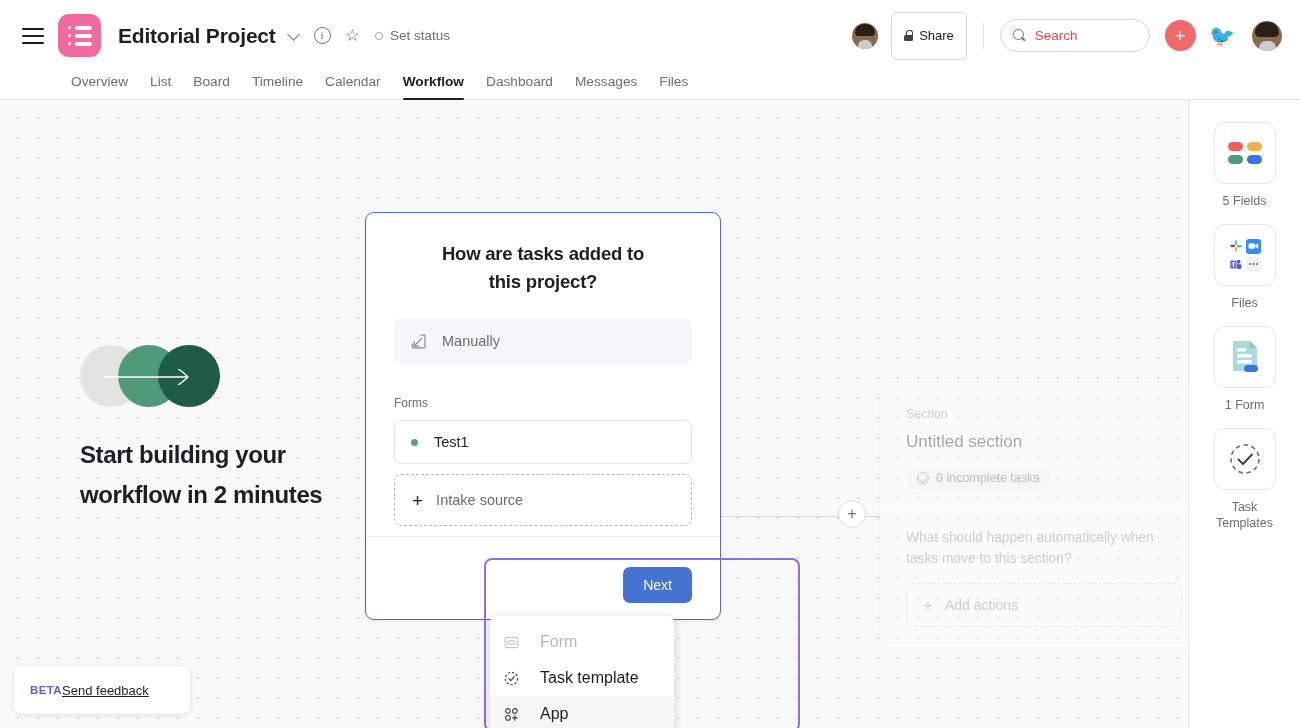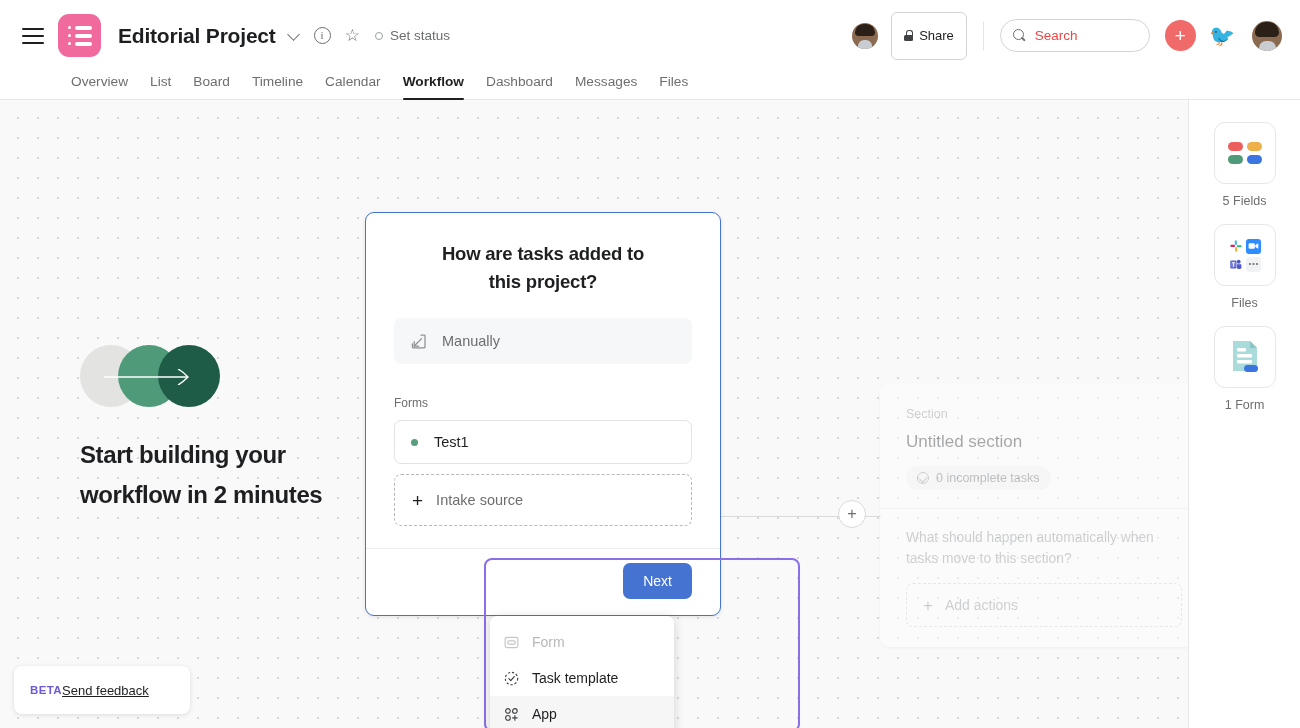--- a/index.html
+++ b/index.html
@@ -197,41 +197,41 @@
   .form-row .dot { width: 7px; height: 7px; border-radius:50%; background:#5a9d7d; flex-shrink:0; }
   .form-row .nm { font-size: 14.5px; color:#1e1f21; }
   .intake-slot {
     margin-top: 10px; height: 52px; border: 1.6px dashed #b6b8ba; border-radius: 7px;
     display:flex; align-items:center; gap: 13px; padding: 0 17px; cursor:pointer;
     background:#fff; position: relative; z-index: 3;
   }
   .intake-slot .plus { font-size: 19px; color:#1e1f21; line-height:1; font-weight: 300; }
   .intake-slot .lbl { font-size: 14.5px; color:#6d6e6f; }
   .card-foot {
-    margin-top: 22px; border-top:1px solid #eceded; padding: 14px 28px 16px 28px;
+    margin-top: 10px; border-top:1px solid #eceded; padding: 30px 28px 16px 28px;
     display:flex; justify-content:flex-end;
   }
   .next-btn {
     background:#4573d2; color:#fff; font-size:14px; font-weight:500;
     border:none; border-radius: 7px; height: 36px; padding: 0 20px; cursor:pointer;
   }
   
   .focus-ring {
     position:absolute; left: 484px; top: 458px; width: 316px; height: 174px;
     border: 2px solid #8b6fe8; border-radius: 8px; pointer-events:none; z-index: 5;
   }
   
   .dropdown {
     position:absolute; left: 490px; top: 516px; width: 184px;
     background:#fff; border-radius: 7px; box-shadow: 0 2px 11px rgba(0,0,0,.17);
     padding: 8px 0; z-index: 6;
   }
   .dd-item {
-    height: 36px; display:flex; align-items:center; gap: 13px; padding: 0 14px;
-    font-size: 14px; color:#1e1f21; cursor: pointer;
+    height: 36px; display:flex; align-items:center; gap: 21px; padding: 0 14px;
+    font-size: 16px; color:#1e1f21; cursor: pointer;
   }
   .dd-item.disabled { color:#b6b8ba; cursor: default; }
   .dd-item.hover { background:#f6f6f7; }
 
   
   .card-sec {
     left: 880px; top: 283px; width: 328px; opacity: .47;
   }
   .sec-body { padding: 24px 26px 18px 26px; }
   .sec-kind { font-size: 12.5px; color:#9ca0a3; }
@@ -528,15 +528,24 @@
           <path d="M22 2 L29 9 H22 Z" fill="#8ac6c4"></path>
           <rect x="9" y="9" width="9" height="3.4" rx="1" fill="#fff"></rect>
           <rect x="9" y="15" width="15" height="3.4" rx="1" fill="#fff"></rect>
           <rect x="9" y="21" width="15" height="3.4" rx="1" fill="#fff"></rect>
           <rect x="16" y="26" width="14" height="7" rx="3.5" fill="#3b75e0"></rect>
         </svg>
       </div>
       <div class="rail-lbl">1 Form</div>
     </div>
 
+    <div class="rail-item">
+      <div class="rail-tile">
+        <svg width="34" height="34" viewBox="0 0 34 34">
+          <circle cx="17" cy="17" r="14" fill="none" stroke="#6d6e6f" stroke-width="1.6" stroke-dasharray="4.5 3.5"></circle>
+          <path d="M10.5 17.5 L15 22 L24 12.5" fill="none" stroke="#3f4143" stroke-width="1.9" stroke-linecap="round" stroke-linejoin="round"></path>
+        </svg>
+      </div>
+      <div class="rail-lbl">Task Templates</div>
+    </div>
 
   </div>
 </div>
 
 </body></html>

